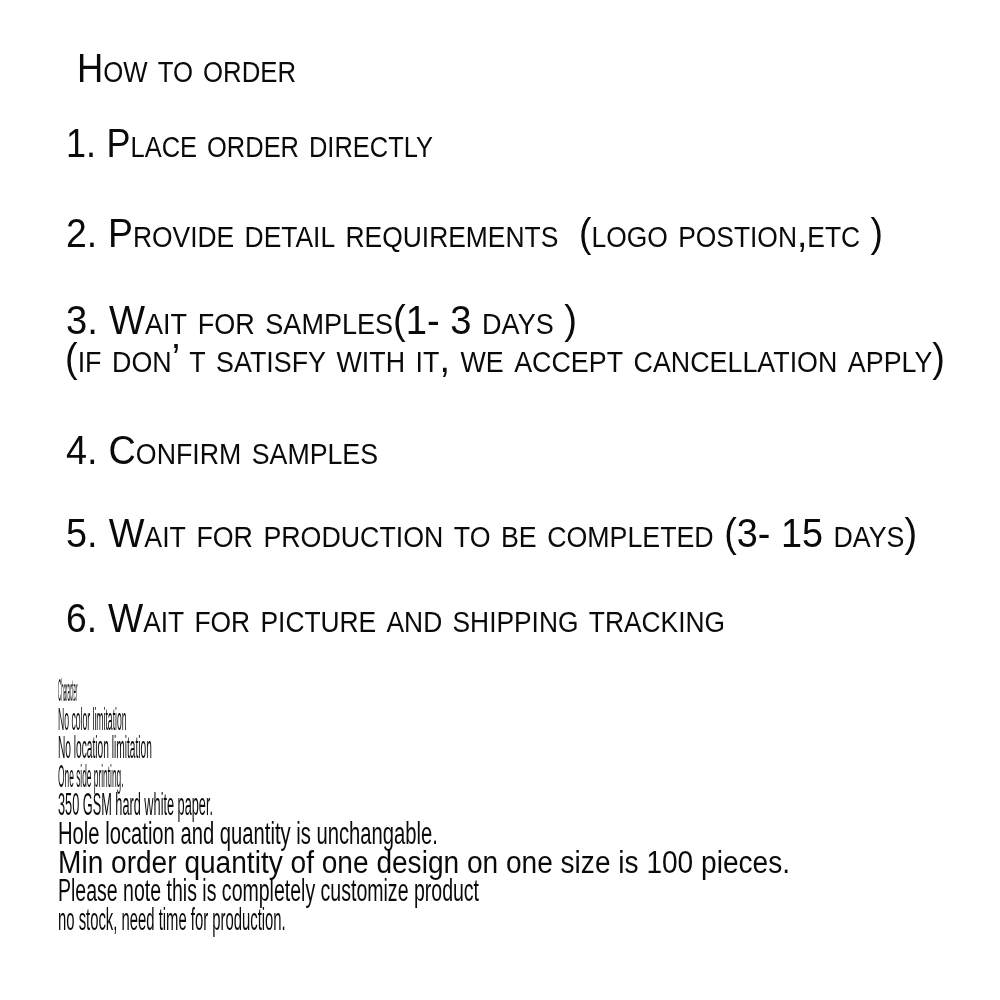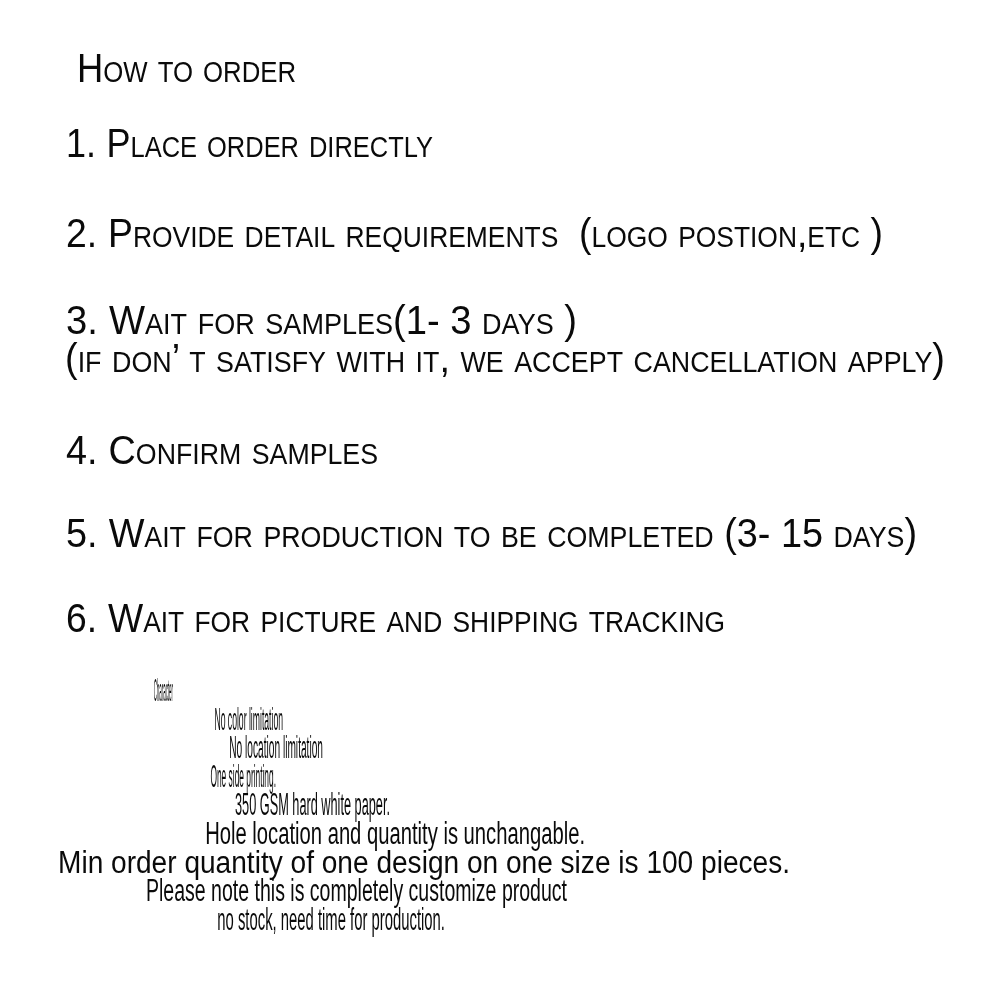--- a/index.html
+++ b/index.html
@@ -35,21 +35,20 @@
   .plain {
     font-family: "Liberation Sans", sans-serif;
     font-size: 31px;
     font-weight: 400;
     color: #0a0a0a;
   }
   #notes-block {
     position: absolute;
     left: 58px;
     top: 677px;
-    text-align: right;
   }
   #notes-block .note-line {
     position: relative;
     white-space: pre;
     transform-origin: left top;
     line-height: 28.6px;
     height: 28.6px;
   }
 </style>
 </head>

